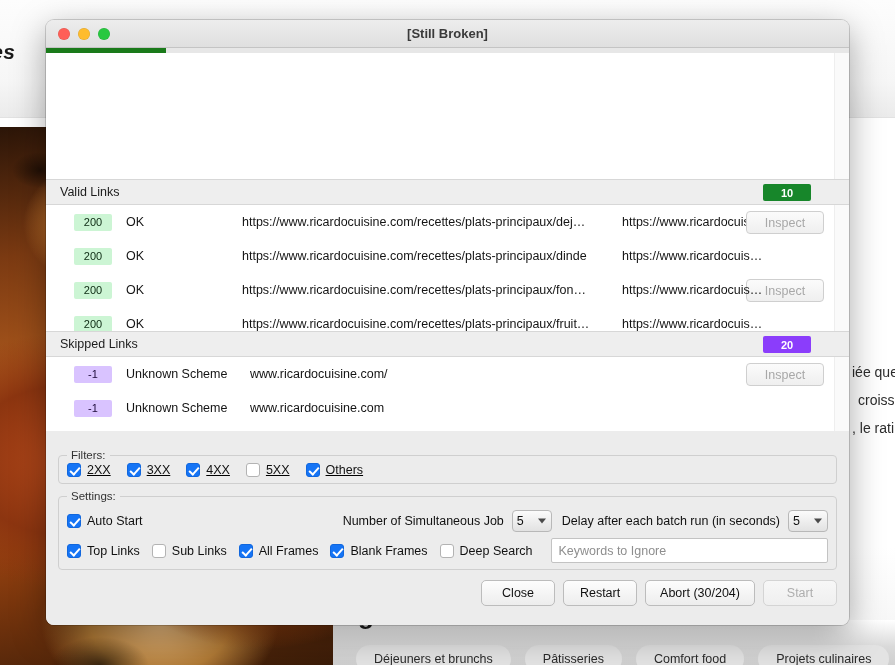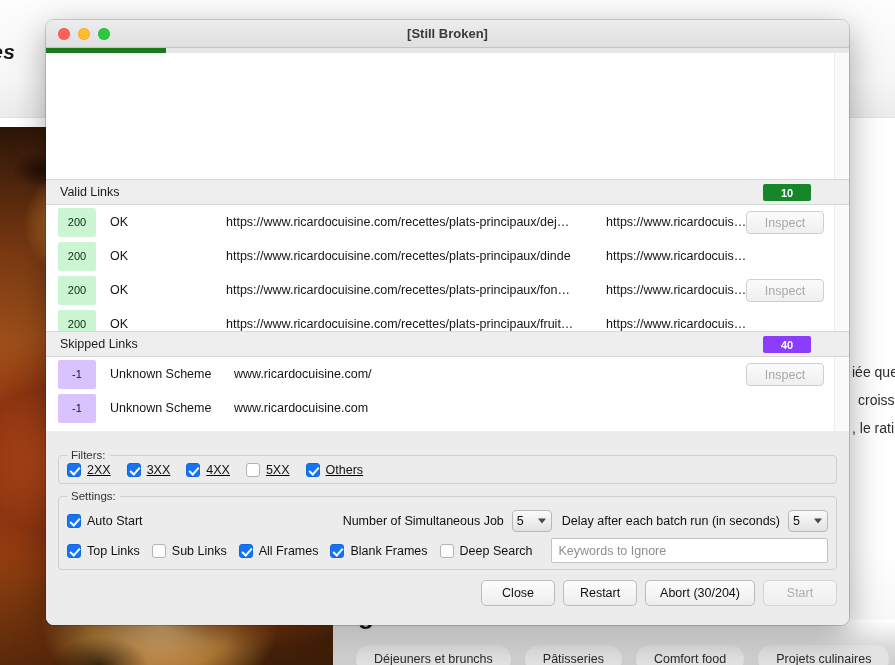--- a/index.html
+++ b/index.html
@@ -130,23 +130,24 @@
   .scroll-gutter {
     position:absolute; right:0; top:0; bottom:0; width: 15px;
     background: #fafafa; border-left: 1px solid #eee;
   }
 
   .row {
     display: flex; align-items: center; height: 34px;
     padding-left: 12px; font-size: 12.5px; color: #141414;
   }
   .code {
-    width: 38px; min-width: 38px; height: 29px; border-radius: 2px;
+    width: 38px; min-width: 38px; height: 17px; border-radius: 2px;
     font-size: 11px; display:flex; align-items:center; justify-content:center;
     margin-right: 14px;
+    margin-left: 16px;
   }
   .code.ok { background:#ccf5d4; color:#0c2a12; }
   .code.skip { background:#d9c3ff; color:#1d0a3a; }
   .status { width: 116px; min-width:116px; }
   .status.wide { width: 124px; min-width:124px; }
   .url-a {
     width: 380px; min-width: 380px; white-space: nowrap;
     overflow: hidden; text-overflow: ellipsis; padding-right: 24px;
   }
   .url-a.free { width: auto; min-width: 0; }
@@ -309,21 +310,21 @@
         <span class="status">OK</span>
         <span class="url-a">https://www.ricardocuisine.com/recettes/plats-principaux/fruit…</span>
         <span class="url-b">https://www.ricardocuis…</span>
       </div>
 
     </div>
   </div>
 
   <div class="sec-head">
     <span class="lbl">Skipped Links</span>
-    <span class="badge purple">40</span>
+    <span class="badge purple">20</span>
   </div>
   <div class="pane skipped">
     <div class="scroll-gutter"></div>
 
     <div class="rowwrap">
       <div class="row">
         <span class="code skip">-1</span>
         <span class="status wide">Unknown Scheme</span>
         <span class="url-a free">www.ricardocuisine.com/</span>
       </div>

